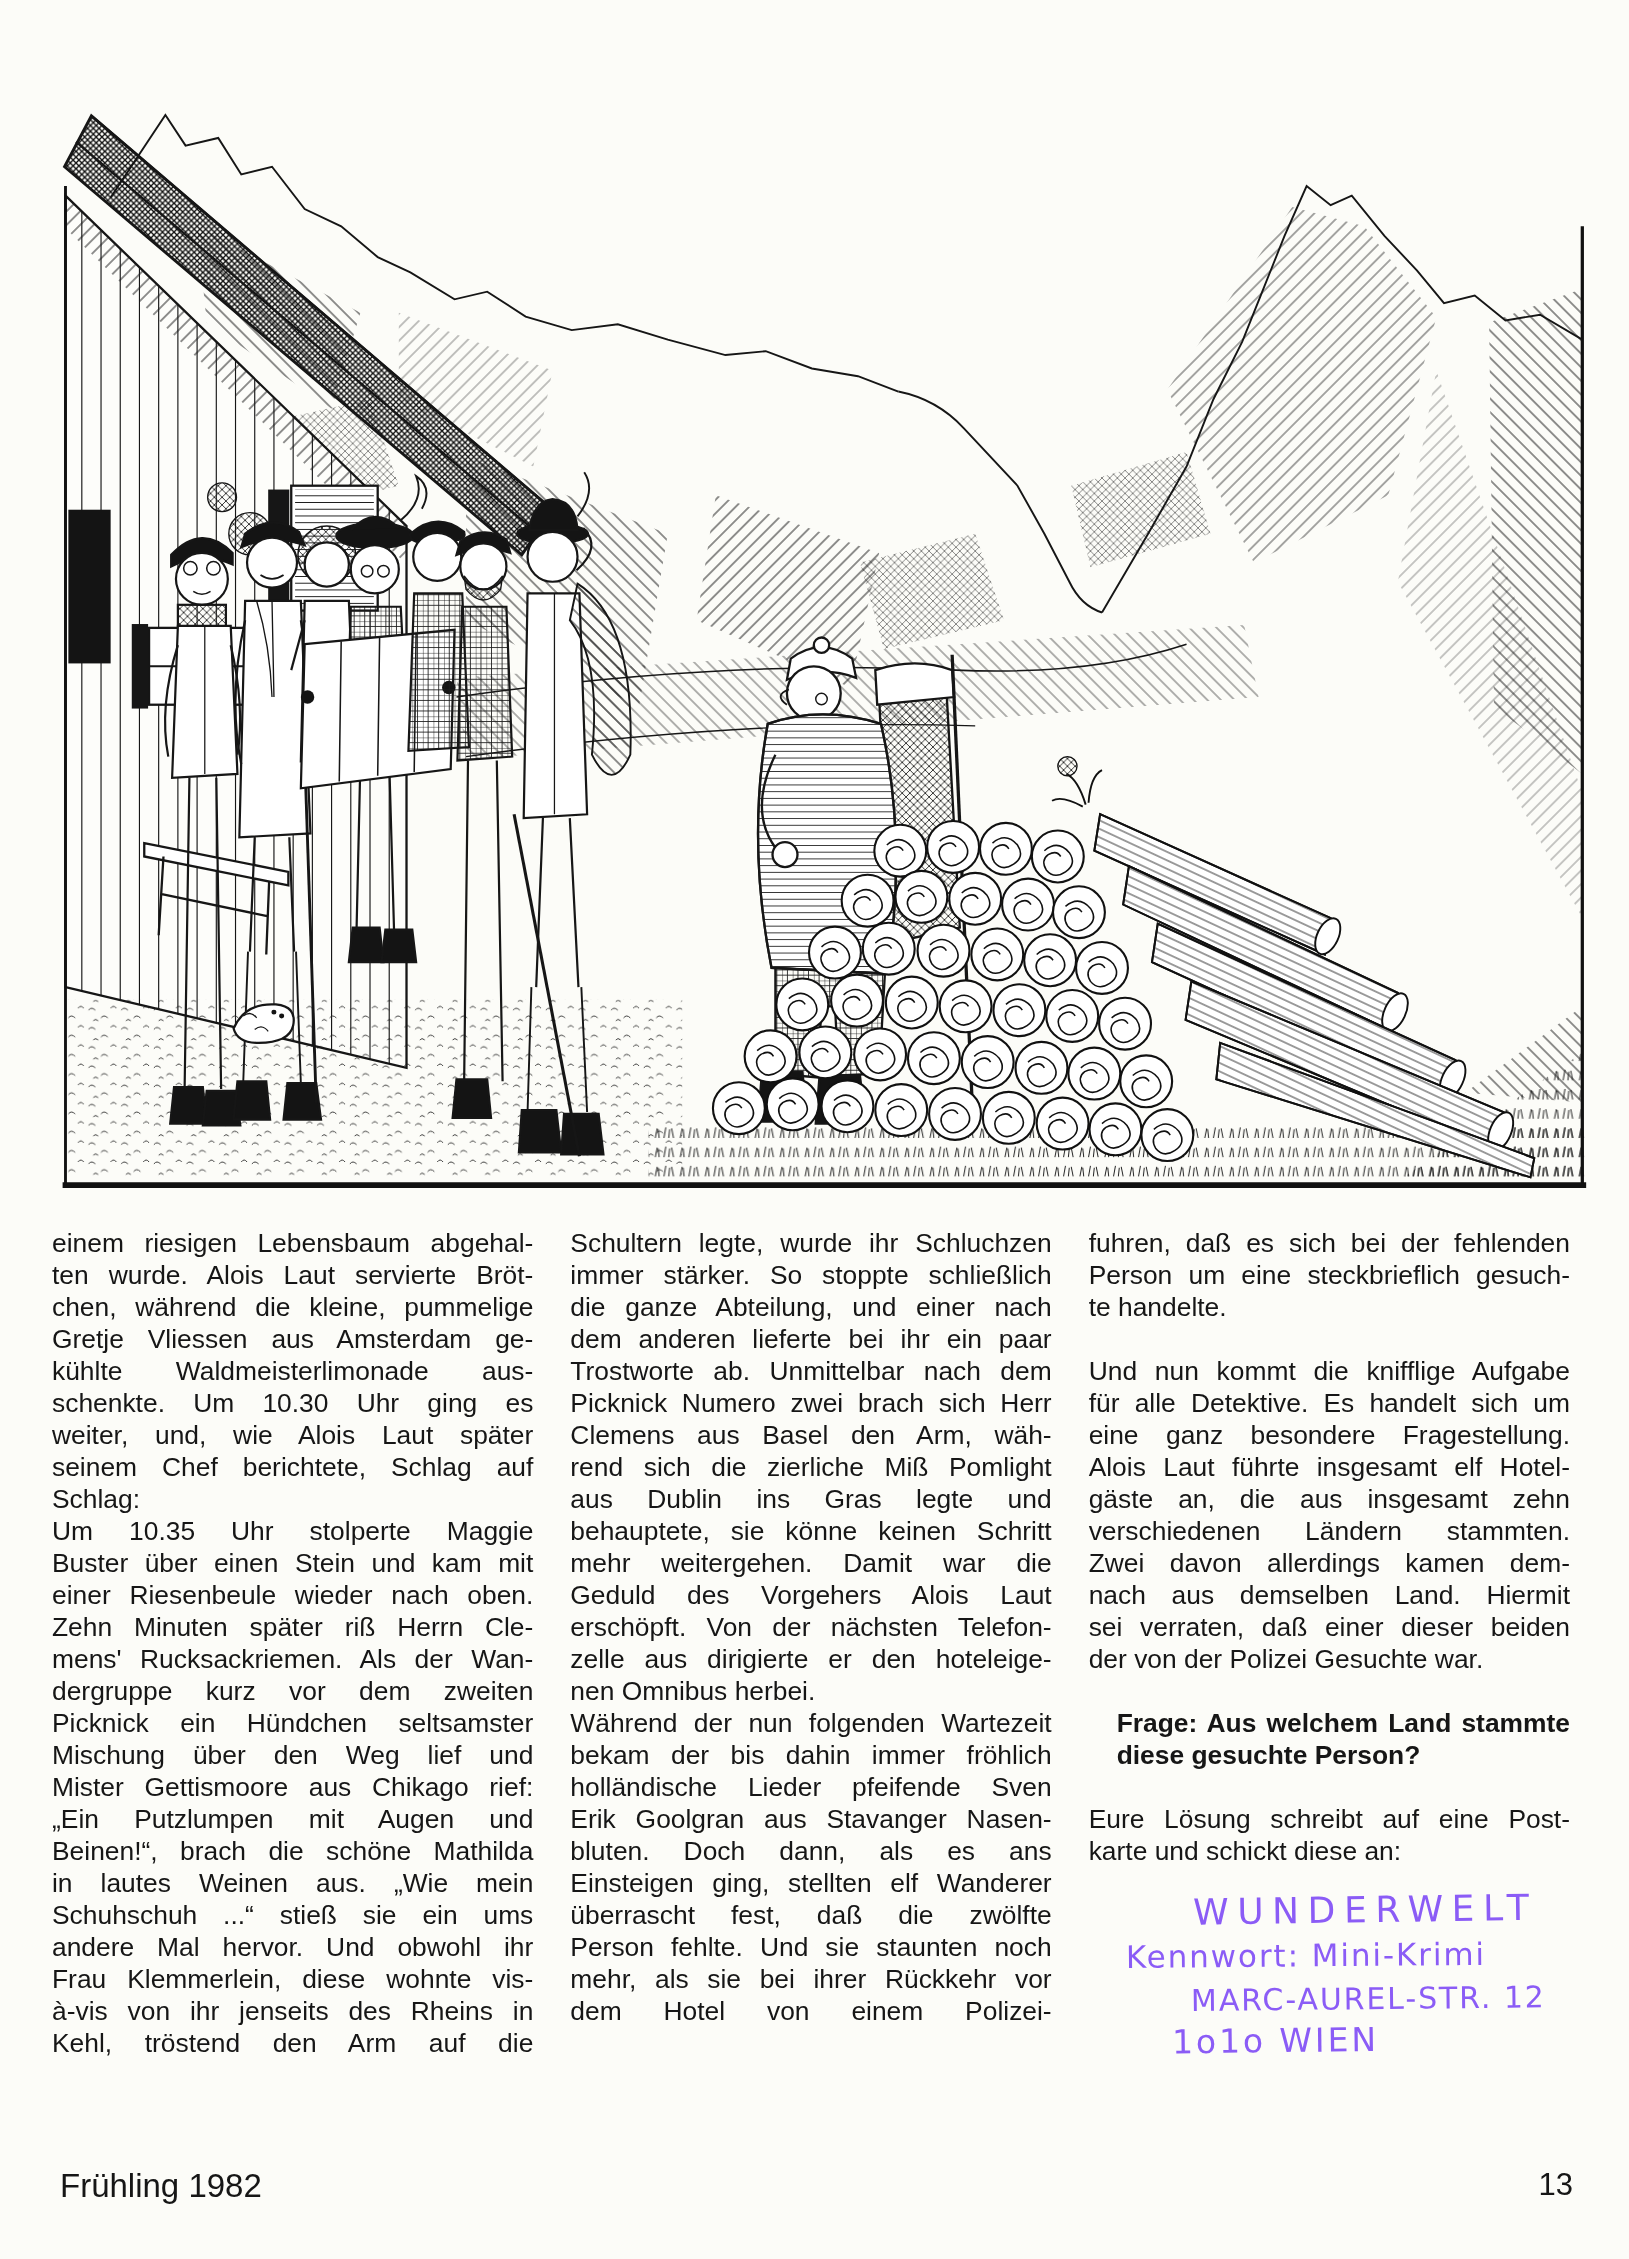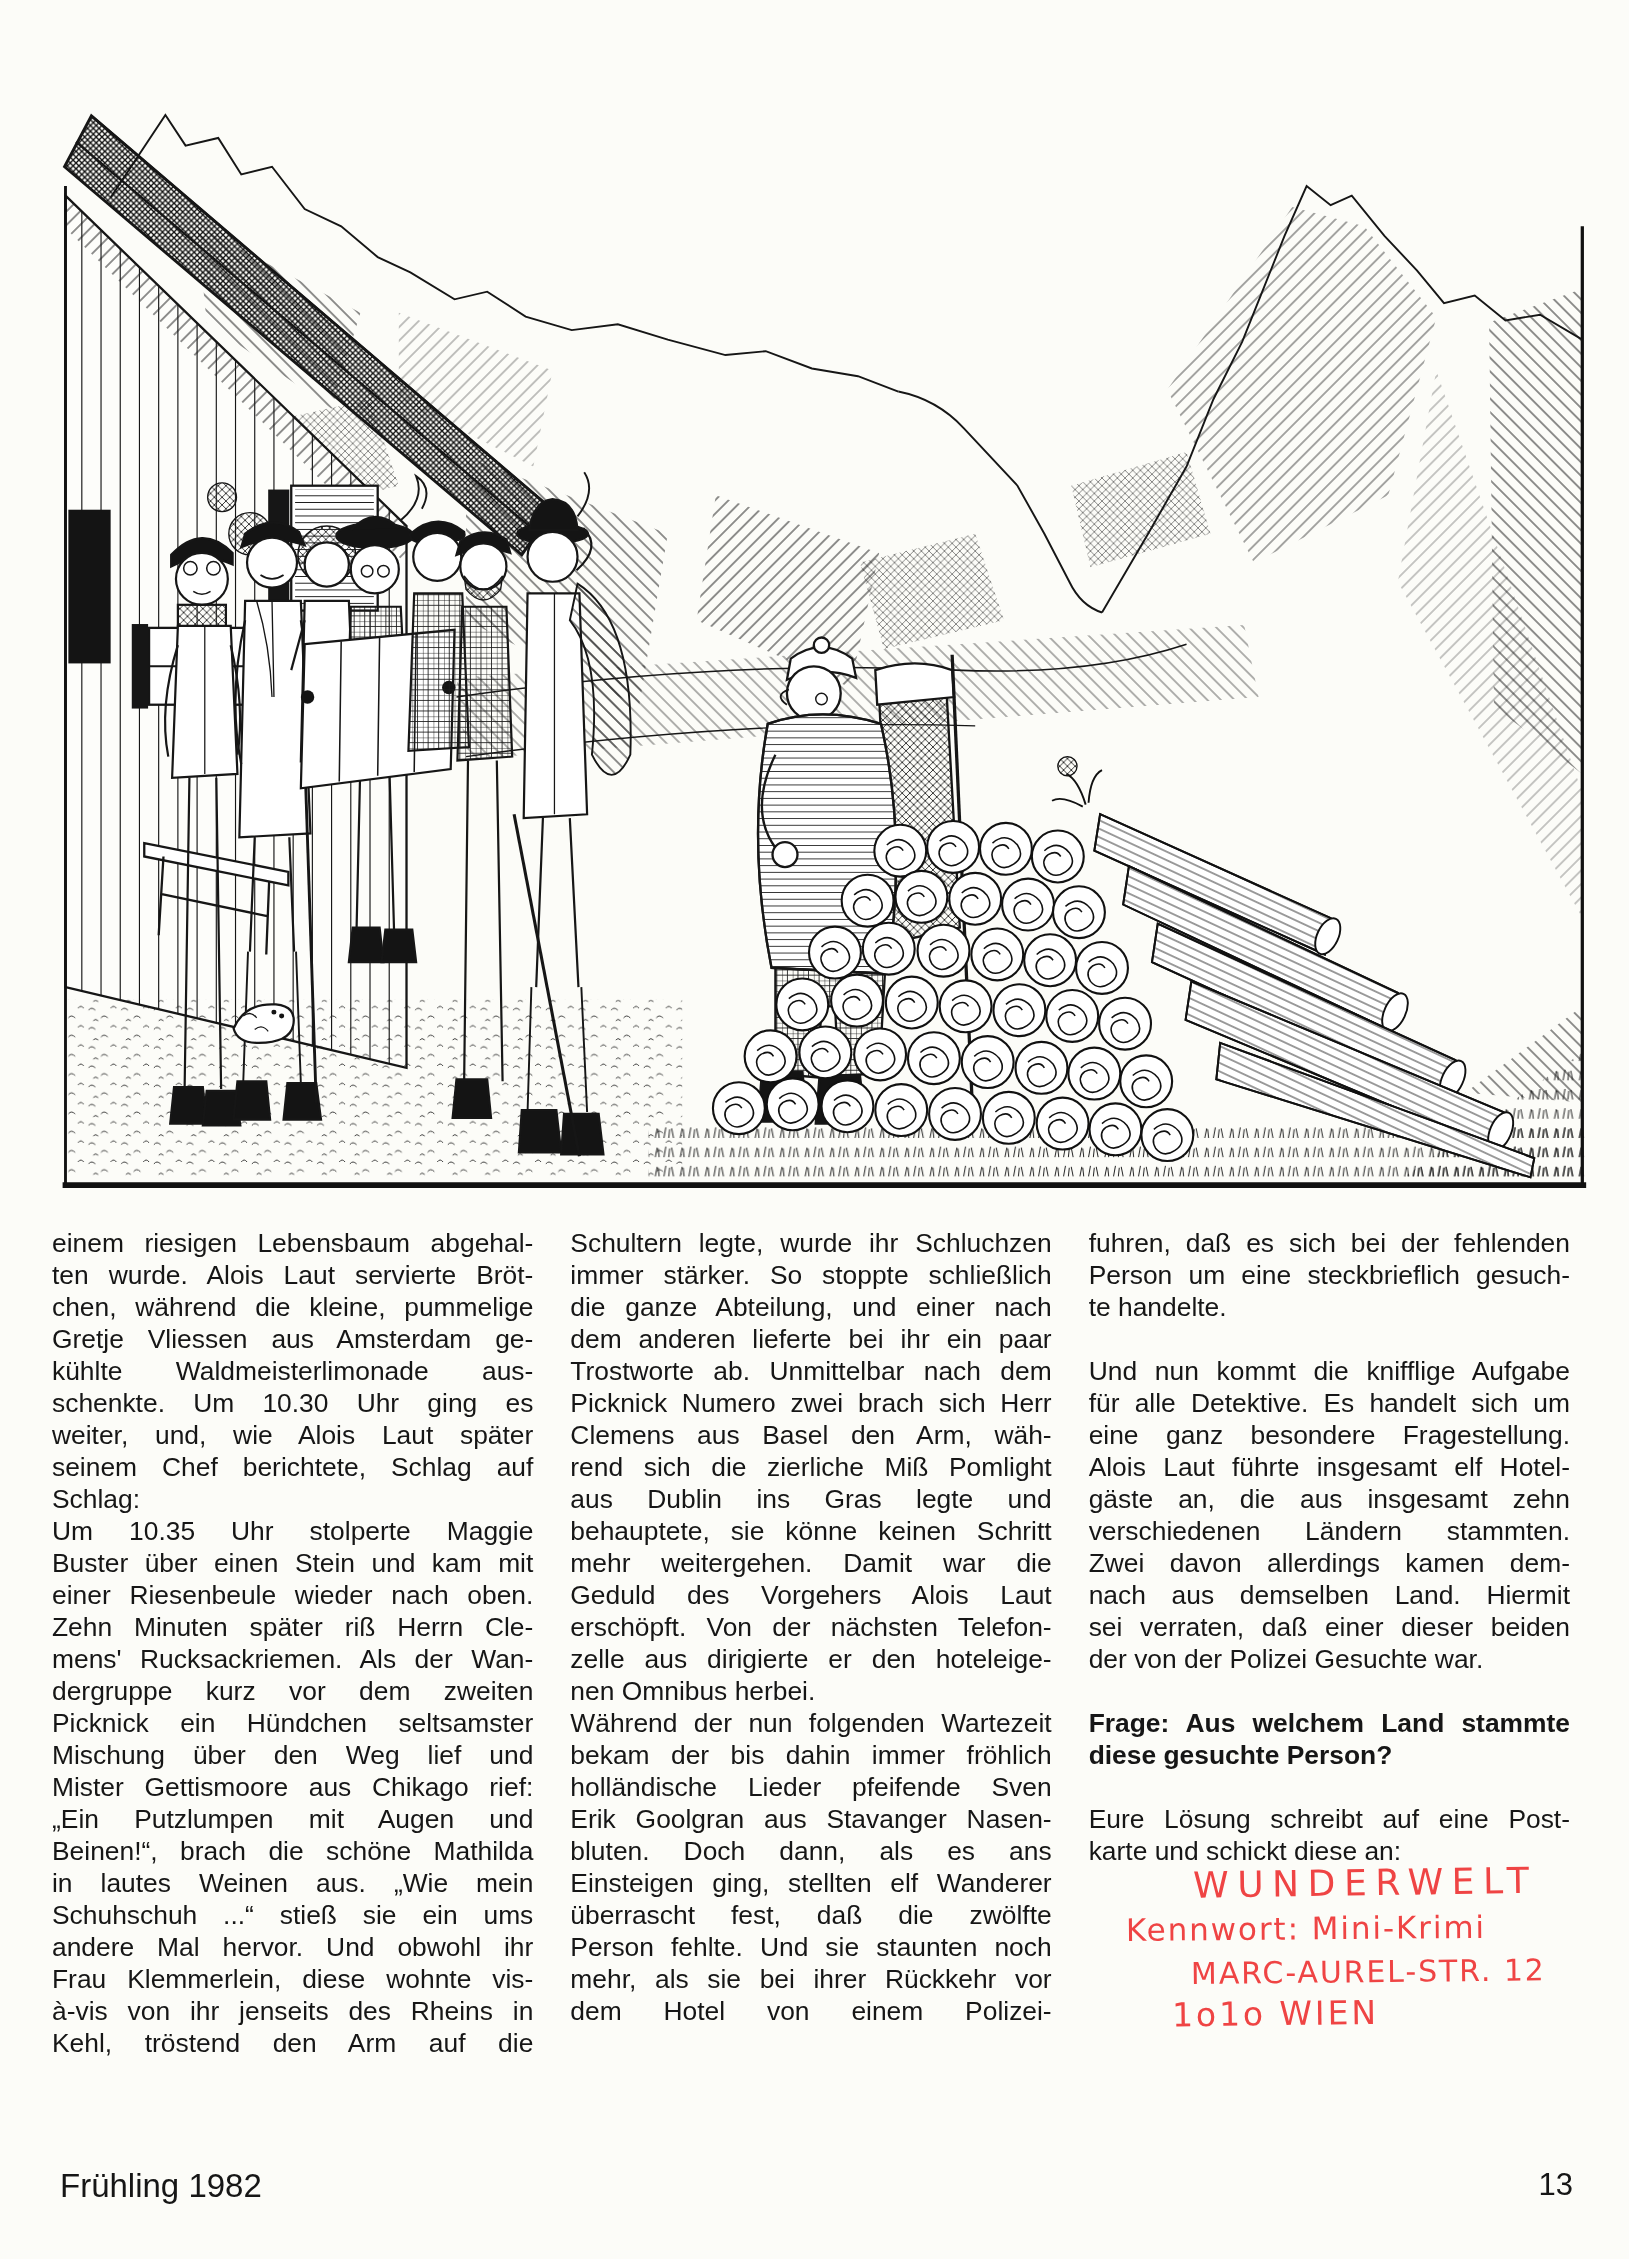--- a/index.html
+++ b/index.html
@@ -5,23 +5,23 @@
   html,body{margin:0;padding:0;}
   body{width:1629px;height:2260px;position:relative;background:#fcfcf8;
        font-family:"Liberation Sans",sans-serif;color:#161616;overflow:hidden;}
   .illu{position:absolute;left:53px;top:82px;width:1537px;height:1110px;}
   .illu svg{display:block;width:100%;height:100%;}
   .textgrid{position:absolute;left:52px;top:1227px;width:1518px;display:flex;gap:37px;}
   .col{flex:1;font-size:26.4px;line-height:32px;min-width:0;}
   .ln{text-align:justify;text-align-last:justify;}
   .ln.last{text-align-last:left;}
   .para{margin:0;}
-  .para.bold{font-weight:bold;}
+  .para.bold{font-weight:bold;margin-left:28px;}
   .col-spaced .para + .para{margin-top:32px;}
-  .addr{font-family:"DejaVu Sans",sans-serif;color:#ef4444;}
+  .addr{margin-top:27px;font-family:"DejaVu Sans",sans-serif;color:#8b5cf6;}
   .addr div{white-space:nowrap;}
   .a0{font-size:36px;letter-spacing:8.6px;margin-left:104px;transform:rotate(-0.8deg);}
   .a1{font-size:31px;letter-spacing:1.9px;margin-left:37px;margin-top:13.4px;transform:rotate(-0.5deg);}
   .a2{font-size:30px;letter-spacing:1.9px;margin-left:102px;margin-top:11.5px;transform:rotate(-0.6deg);}
   .a3{font-size:33px;letter-spacing:2.9px;margin-left:83px;margin-top:9.6px;transform:rotate(-0.7deg);}
   .footL{position:absolute;left:60px;top:2167px;font-size:33px;}
   .footR{position:absolute;right:56px;top:2167px;font-size:31px;}
 </style>
 </head>
 <body>

